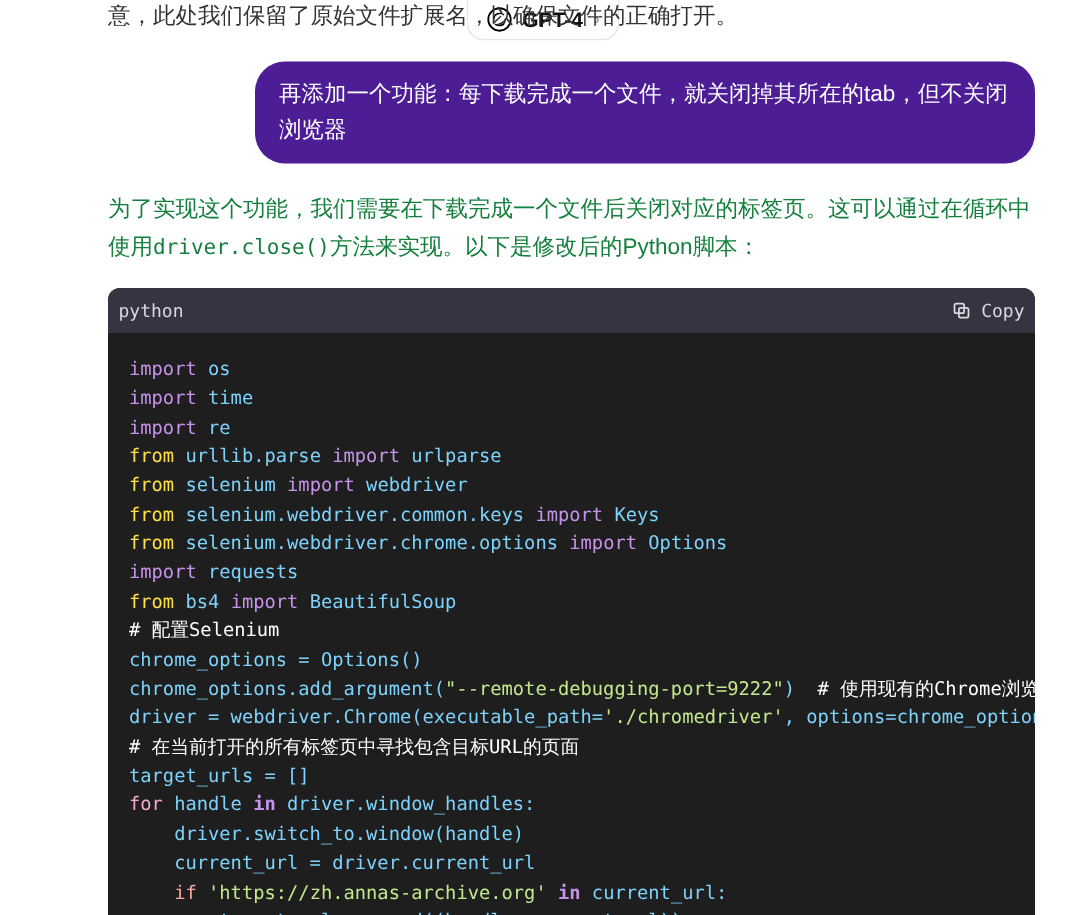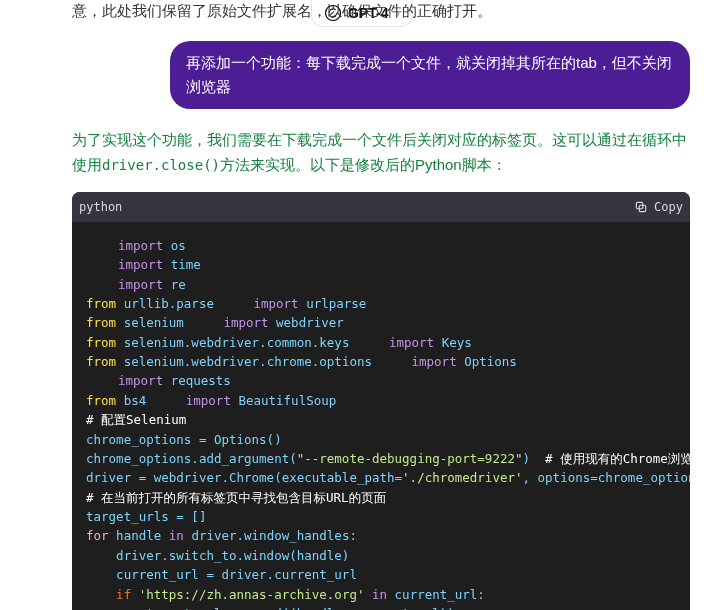--- a/index.html
+++ b/index.html
@@ -13,28 +13,28 @@
   .user-bubble { margin: 18px 0 18px auto; max-width: 520px; background: #6b6bff; background: #6a5cff; background: #6b5cff; background: #6b5bff; background: #6a5bff; background-color: #6b5bff; color: #fff; padding: 10px 16px; border-radius: 20px; font-size: 15px; line-height: 1.6; }
   .user-bubble { background-color: #4c1d95; }
   .assistant-block { margin: 0 0 0 42px; }
   .assistant-text { font-size: 15px; line-height: 1.7; color: #15803d; }
   .assistant-text code { font-family: ui-monospace, SFMono-Regular, Menlo, Consolas, monospace; font-size: 14px; }
   .code-card { margin-top: 14px; border-radius: 8px; overflow: hidden; background: #1e1e1e; font-family: ui-monospace, SFMono-Regular, Menlo, Consolas, monospace; font-size: 12.5px; }
   .code-header { display: flex; justify-content: space-between; align-items: center; background: #343541; color: #d9d9e3; padding: 8px 7px; font-size: 12px; }
   .copy-btn { display: flex; align-items: center; gap: 6px; color: #d9d9e3; cursor: pointer; }
   .copy-icon { width: 14px; height: 14px; display: inline-flex; }
   .code-body { padding: 14px 14px 40px 14px; color: #e8e8e8; line-height: 1.55; white-space: pre; overflow: hidden; }
-  .kw-import { color: #c792ea; margin-left: 32px; }
+  .kw-import { color: #c792ea; }
   .kw-mod { color: #7dd3fc; }
   .kw-from { color: #fde047; }
   .cmt { color: #ffffff; }
   .str { color: #c3e88d; }
   .for { color: #f9a8d4; }
-  .if { color: #f97316; }
-  .in { color: #c792ea; }
+  .if { color: #fca5a5; }
+  .in { color: #c792ea; font-weight: bold; }
 </style>
 </head>
 <body>
 
 <div class="header">
   <div class="header-pill">
     <span class="gpt-icon">
       <svg viewBox="0 0 24 24" fill="none" stroke="#000" stroke-width="1.6">
         <circle cx="12" cy="12" r="10" fill="#fff" stroke="#000"></circle>
         <path d="M8 8 C10 6 14 6 16 8 M8 16 C10 18 14 18 16 16 M7 12 C7 9 9 7 12 7 M17 12 C17 15 15 17 12 17" stroke="#000" stroke-width="1.2" fill="none"></path>

